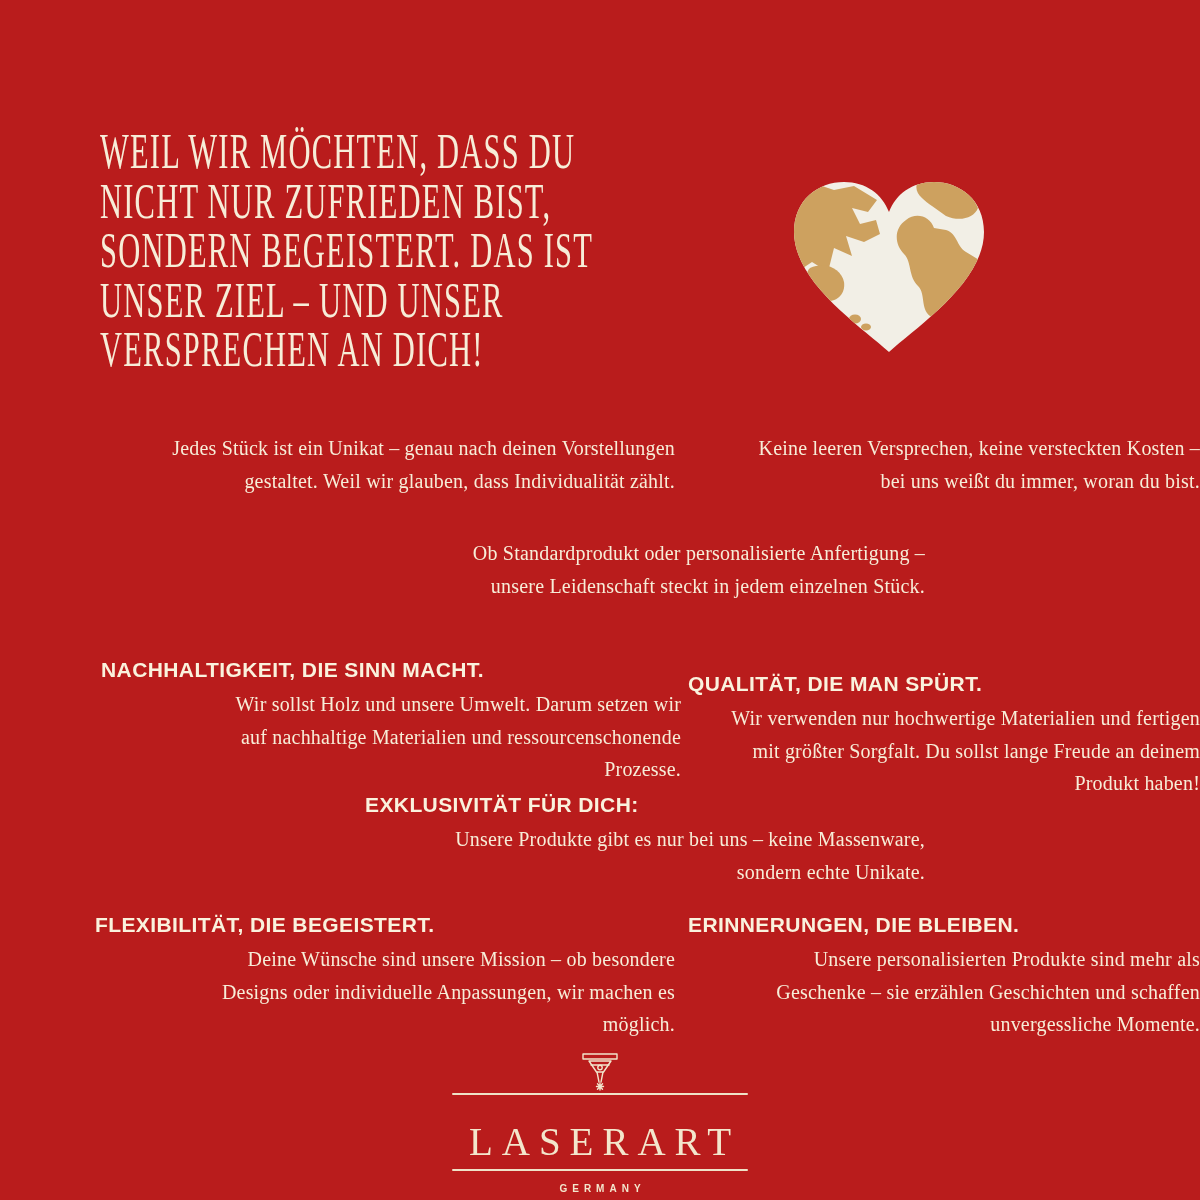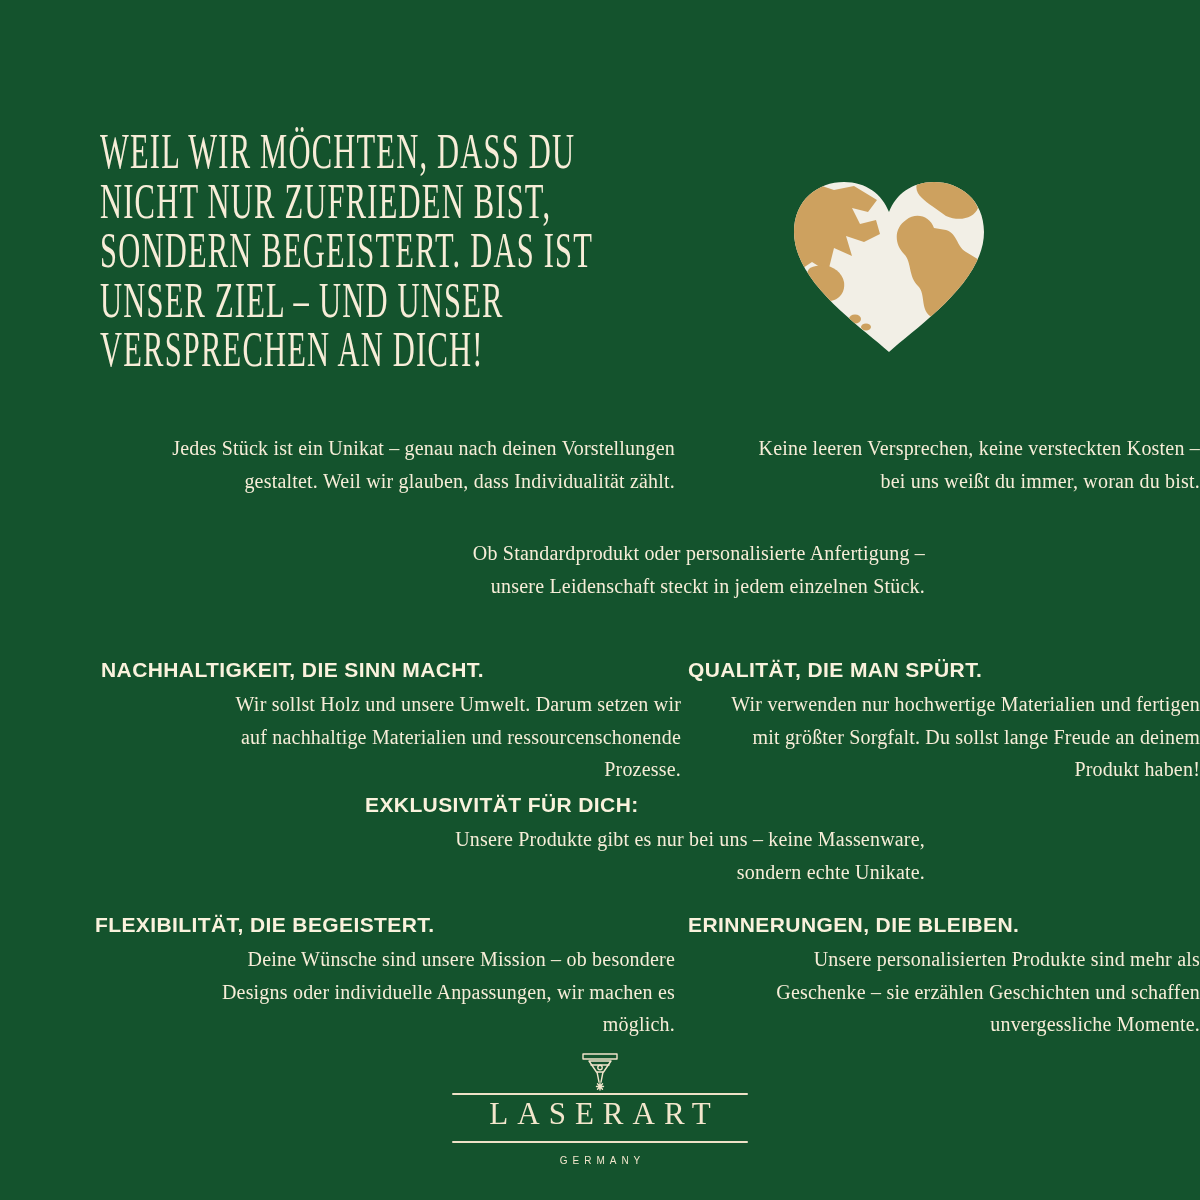--- a/index.html
+++ b/index.html
@@ -1,19 +1,19 @@
 <!DOCTYPE html>
 <html><head>
 <meta charset="utf-8">
 <style>
   html,body{margin:0;padding:0;}
   .canvas{
     position:relative;
     width:1200px;height:1200px;
-    background:#14532d;
+    background:#b91c1c;
     overflow:hidden;
     font-family:"Liberation Serif", serif;
     color:#f8efdb;
   }
   
   .hero-title{
     position:absolute;left:100px;top:127px;
     font-family:"Liberation Serif", serif;
     font-size:50px;line-height:49.5px;
     letter-spacing:2px;
@@ -41,43 +41,43 @@
     font-size:20px;line-height:32.5px;
     letter-spacing:0.2px;
     white-space:pre-line;
     color:#f7edd8;
     text-align:right;
   }
   .s1{left:95px;top:432px;width:580px;}
   .s2{left:688px;top:432px;width:512px;}
   .s3{left:365px;top:537px;width:560px;}
   .s4{left:101px;top:657px;width:580px;}
-  .s5{left:688px;top:657px;width:512px;}
+  .s5{left:688px;top:671px;width:512px;}
   .s6{left:365px;top:792px;width:560px;}
   .s7{left:95px;top:912px;width:580px;}
   .s8{left:688px;top:912px;width:512px;}
   
   .logo{
     position:absolute;left:0;right:0;top:1052px;
     display:flex;flex-direction:column;align-items:center;
   }
   .logo .rule{
     width:296px;height:2px;background:#efe2c7;border-radius:1px;
   }
   .logo .rule.top{margin-top:-2px;}
   .logo .brand{
     font-family:"Liberation Serif", serif;
-    font-size:31px;line-height:31px;
+    font-size:39px;line-height:31px;
     letter-spacing:9px;text-indent:9px;
     color:#f3e6cc;
-    margin:3px 0 12px 0;
+    margin:31px 0 12px 0;
   }
   .logo .country{
     font-family:"Liberation Sans", sans-serif;
-    font-size:10px;font-weight:400;
+    font-size:10px;font-weight:700;
     letter-spacing:5px;text-indent:5px;
     color:#f3e6cc;
     margin-top:12px;
   }
   .laser-icon{display:block;margin-bottom:3px;}
 </style>
 </head>
 <body>
 
 <div class="canvas">

